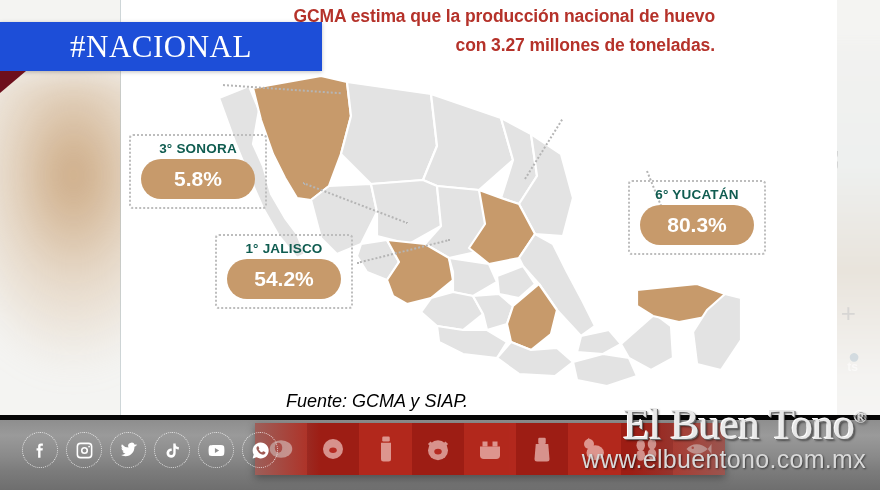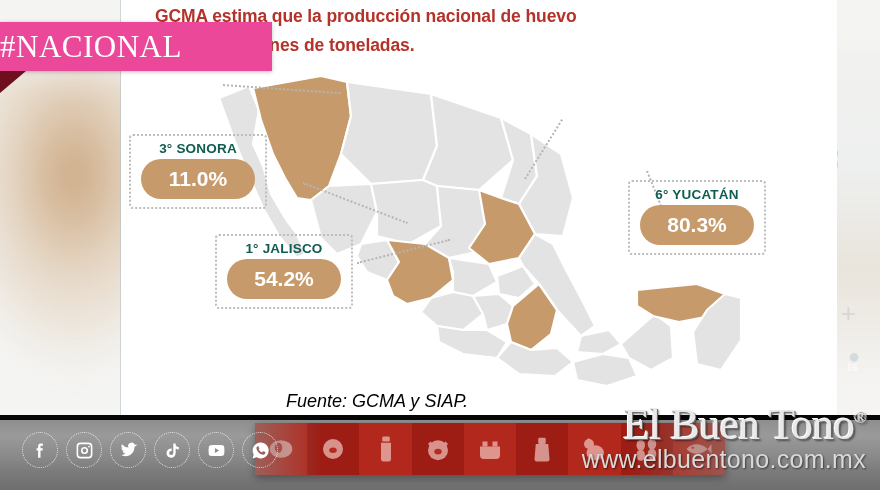--- a/index.html
+++ b/index.html
@@ -30,36 +30,36 @@
   .plus{position:absolute;right:24px;top:300px;color:rgba(205,205,205,.7);font-size:26px;line-height:1;}
   .pin{position:absolute;right:20px;top:345px;color:rgba(190,205,215,.6);font-size:20px;}
 
   
   .vsep{position:absolute;top:0;bottom:0;width:1px;background:rgba(175,190,195,.55);}
   .vsep.l{left:120px;}
   .vsep.r{right:43px;}
 
   
   .card{
-    position:absolute;left:121px;top:0;width:716px;height:415px;background:#ffffff;
+    position:absolute;left:121px;top:0;width:716px;height:415px;background:#ffffff;text-align:right;
   }
 
   
   .headline{
     position:absolute;left:34px;top:2px;width:560px;
     color:#b5322a;font-weight:bold;font-size:17.5px;line-height:29px;
     letter-spacing:-0.1px;
   }
   .headline .l2{display:block;}
 
   
   .ribbon-wrap{position:absolute;left:0;top:22px;z-index:40;}
   .ribbon{
-    position:relative;background:#ec4899;height:49px;width:272px;
-    display:flex;align-items:center;justify-content:flex-start;
+    position:relative;background:#1d4ed8;height:49px;width:322px;
+    display:flex;align-items:center;justify-content:center;
     box-shadow:0 1px 4px rgba(0,0,0,.25);
   }
   .ribbon-label{
     color:#ffffff;font-family:"Liberation Serif",serif;font-size:31px;
     letter-spacing:.5px;white-space:nowrap;
   }
   .ribbon-fold{
     position:absolute;left:0;top:49px;width:0;height:0;
     border-left:26px solid #6d0f1c;border-bottom:22px solid transparent;
   }
@@ -230,21 +230,21 @@
     <div class="lead" style="left:526px;top:170px;width:62px;transform:rotate(68deg);"></div>
     <div class="lead" style="left:182px;top:182px;width:112px;transform:rotate(21deg);"></div>
     <div class="lead" style="left:236px;top:262px;width:96px;transform:rotate(-14deg);"></div>
 
     <div class="source">Fuente: GCMA y SIAP.</div>
   </div>
 
   <div class="callout" id="callout-sonora">
     <div class="box">
       <div class="name">3° SONORA</div>
-      <div class="pill">11.0%</div>
+      <div class="pill">5.8%</div>
     </div>
   </div>
 
 
   <div class="callout" id="callout-yucatan">
     <div class="box">
       <div class="name">6° YUCATÁN</div>
       <div class="pill">80.3%</div>
     </div>
   </div>

